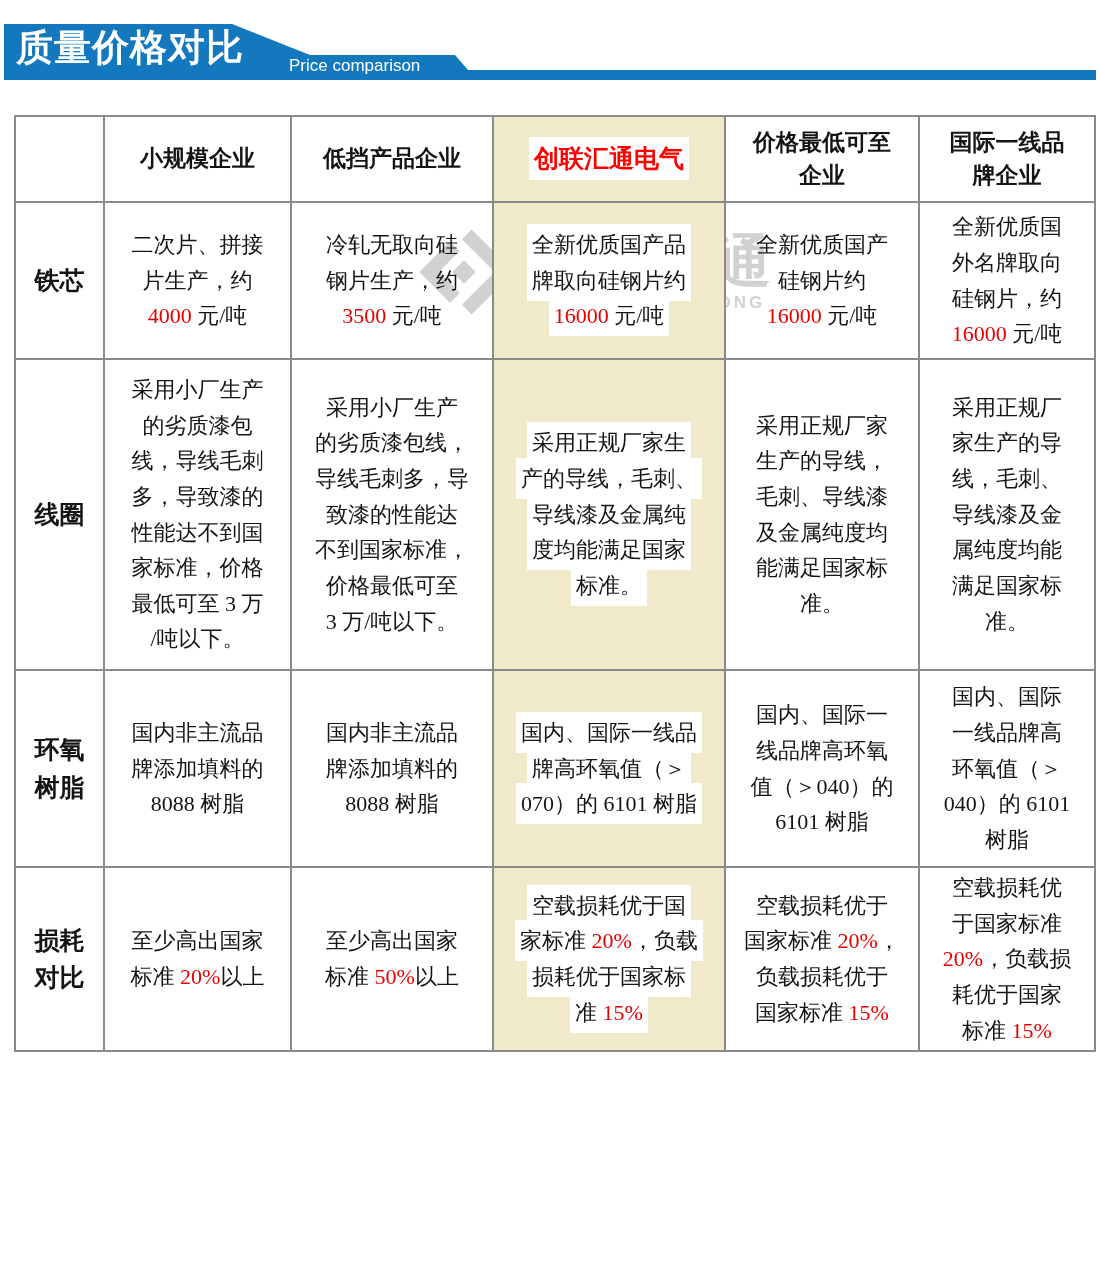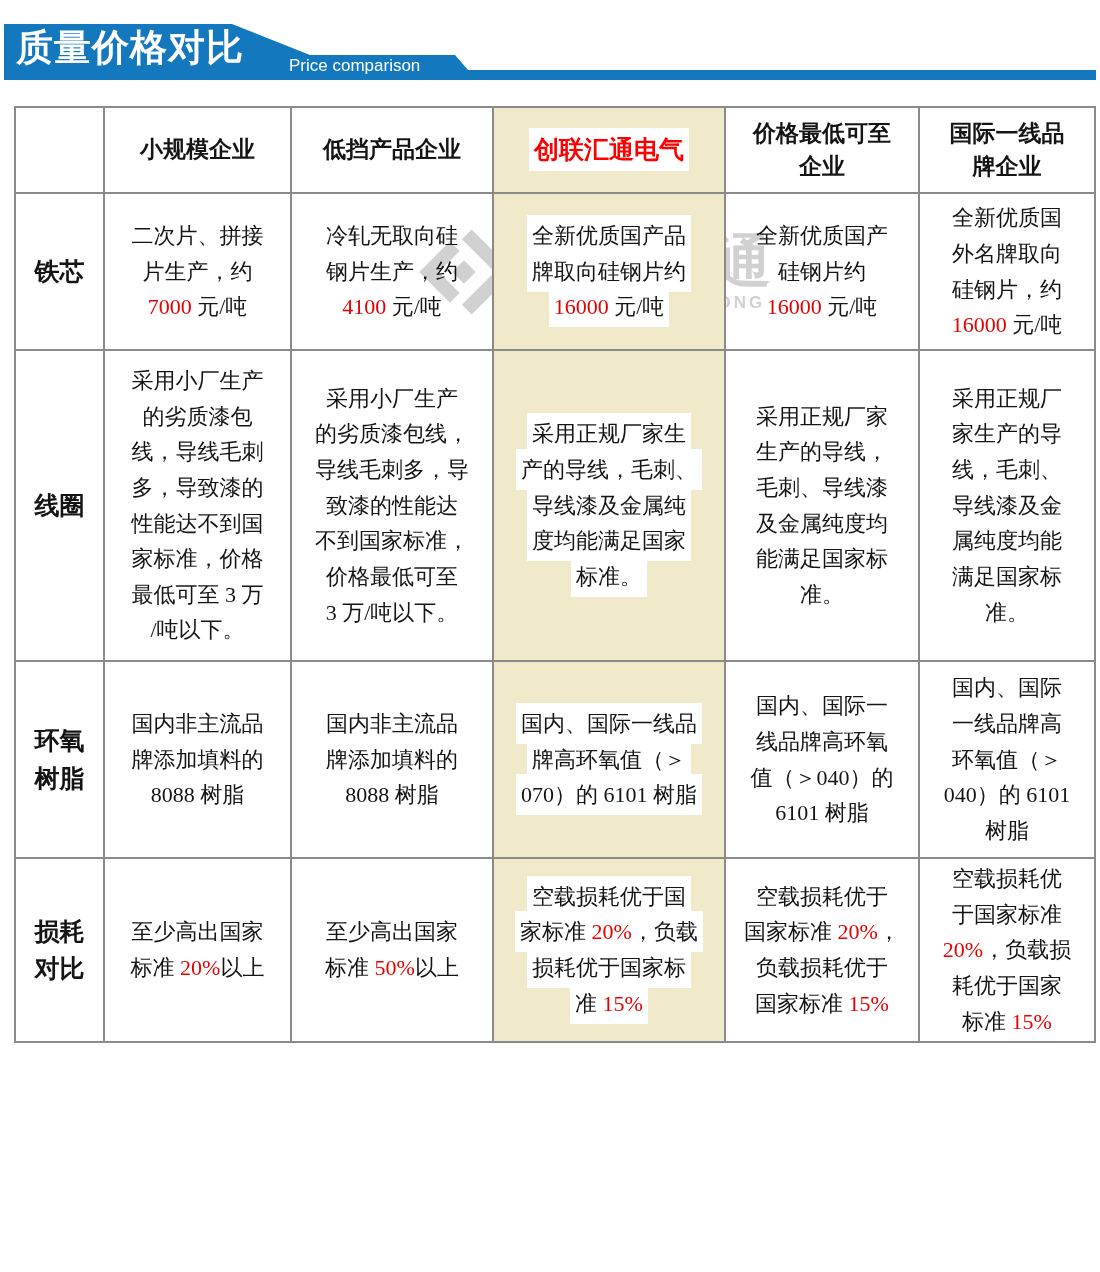--- a/index.html
+++ b/index.html
@@ -15,21 +15,21 @@
         font-family:"Liberation Sans","DejaVu Sans",sans-serif;
         font-size:17px;line-height:1;color:#ffffff;margin-left:48px;}
   
   .wm{position:absolute;left:418px;top:226px;display:flex;align-items:center;gap:12px;
       color:#ababab;opacity:.55;mix-blend-mode:multiply;pointer-events:none;}
   .wm-cn{font-family:"Liberation Sans","DejaVu Sans",sans-serif;font-weight:bold;
          font-size:57px;letter-spacing:7px;line-height:1;}
   .wm-en{font-family:"Liberation Sans","DejaVu Sans",sans-serif;font-weight:bold;
          font-size:17px;letter-spacing:3px;line-height:1;margin-top:4px;}
   
-  table.cmp{position:absolute;left:14px;top:106px;width:1080px;
+  table.cmp{position:absolute;left:14px;top:115px;width:1080px;
             border-collapse:collapse;table-layout:fixed;}
   .cmp th,.cmp td{border:2px solid #8a8a8a;vertical-align:middle;text-align:center;
             padding:2px 4px;white-space:pre-line;overflow:hidden;}
   .cmp thead th{font-size:23px;font-weight:bold;height:80px;line-height:1.45;}
   .cmp thead th.brand{font-size:25px;}
   .cmp tbody th{font-size:25px;font-weight:bold;line-height:1.5;border-radius:30px;}
   .cmp td{font-size:22px;line-height:1.62;font-weight:400;}
   .cmp tbody tr:nth-child(1){height:157px;}
   .cmp tbody tr:nth-child(2){height:311px;}
   .cmp tbody tr:nth-child(3){height:197px;}
@@ -88,24 +88,24 @@
 企业</th>
           <th>国际一线品
 牌企业</th>
         </tr>
       </thead>
     <tbody>
         <tr>
           <th>铁芯</th>
           <td>二次片、拼接
 片生产，约
-<span class="red">7000</span> 元/吨</td>
+<span class="red">4000</span> 元/吨</td>
           <td>冷轧无取向硅
 钢片生产，约
-<span class="red">4100</span> 元/吨</td>
+<span class="red">3500</span> 元/吨</td>
           <td class="hl"><span class="mark">全新优质国产品
 牌取向硅钢片约
 <span class="red">16000</span> 元/吨</span></td>
           <td>全新优质国产
 硅钢片约
 <span class="red">16000</span> 元/吨</td>
           <td>全新优质国
 外名牌取向
 硅钢片，约
 <span class="red">16000</span> 元/吨</td>

